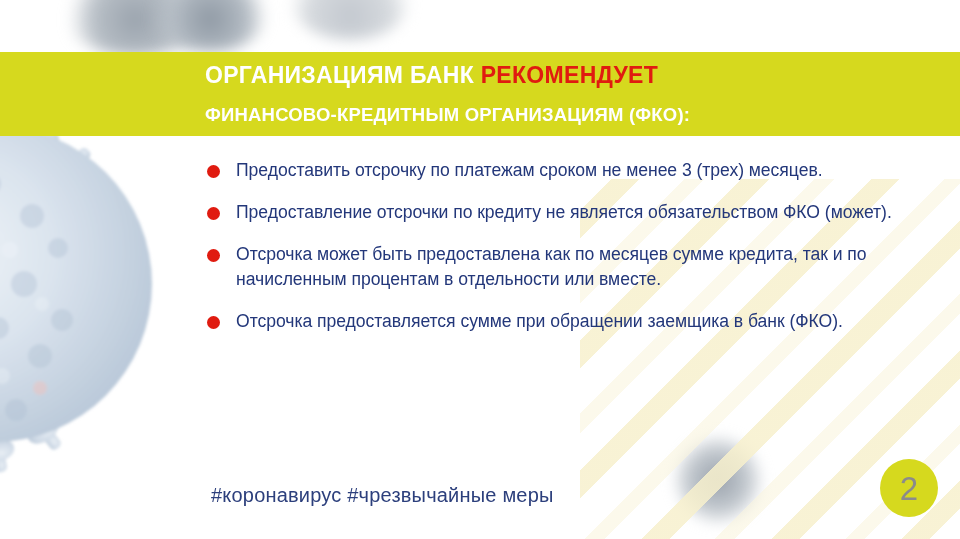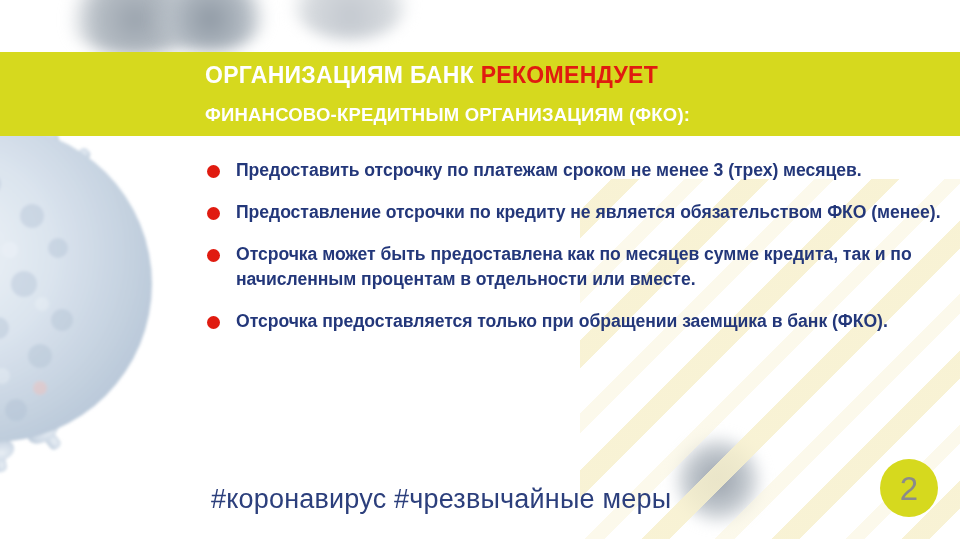--- a/index.html
+++ b/index.html
@@ -138,33 +138,33 @@
     position: absolute;
     left: 0;
     top: 7px;
     width: 13px;
     height: 13px;
     border-radius: 50%;
     background: #e01b10;
   }
   .bullet-text {
     font-size: 17.6px;
-    font-weight: bold;
+    font-weight: normal;
     color: #23377a;
     line-height: 1.42;
     letter-spacing: -0.05px;
     text-align: center;
   }
 
   
   .hashtags {
     position: absolute;
     left: 211px;
     top: 484px;
-    font-size: 27px;
+    font-size: 20px;
     font-weight: normal;
     color: #2c3f7c;
     letter-spacing: 0.2px;
     white-space: nowrap;
     z-index: 5;
   }
 
   
   .page-badge {
     position: absolute;
@@ -305,29 +305,29 @@
     </div>
   </div>
 
   <div class="bullets">
     <div class="bullet-item">
       <span class="bullet-dot"></span>
       <span class="bullet-text">Предоставить отсрочку по платежам сроком не менее 3 (трех) месяцев.</span>
     </div>
     <div class="bullet-item">
       <span class="bullet-dot"></span>
-      <span class="bullet-text">Предоставление отсрочки по кредиту не является обязательством ФКО (менее).</span>
+      <span class="bullet-text">Предоставление отсрочки по кредиту не является обязательством ФКО (может).</span>
     </div>
     <div class="bullet-item">
       <span class="bullet-dot"></span>
       <span class="bullet-text">Отсрочка может быть предоставлена как по месяцев сумме кредита, так и по начисленным процентам в отдельности или вместе.</span>
     </div>
     <div class="bullet-item">
       <span class="bullet-dot"></span>
-      <span class="bullet-text">Отсрочка предоставляется только при обращении заемщика в банк (ФКО).</span>
+      <span class="bullet-text">Отсрочка предоставляется сумме при обращении заемщика в банк (ФКО).</span>
     </div>
   </div>
 
   <div class="hashtags">#коронавирус  #чрезвычайные меры</div>
 
   <div class="page-badge">
     <span class="page-badge-num">2</span>
   </div>
 
 </div>

